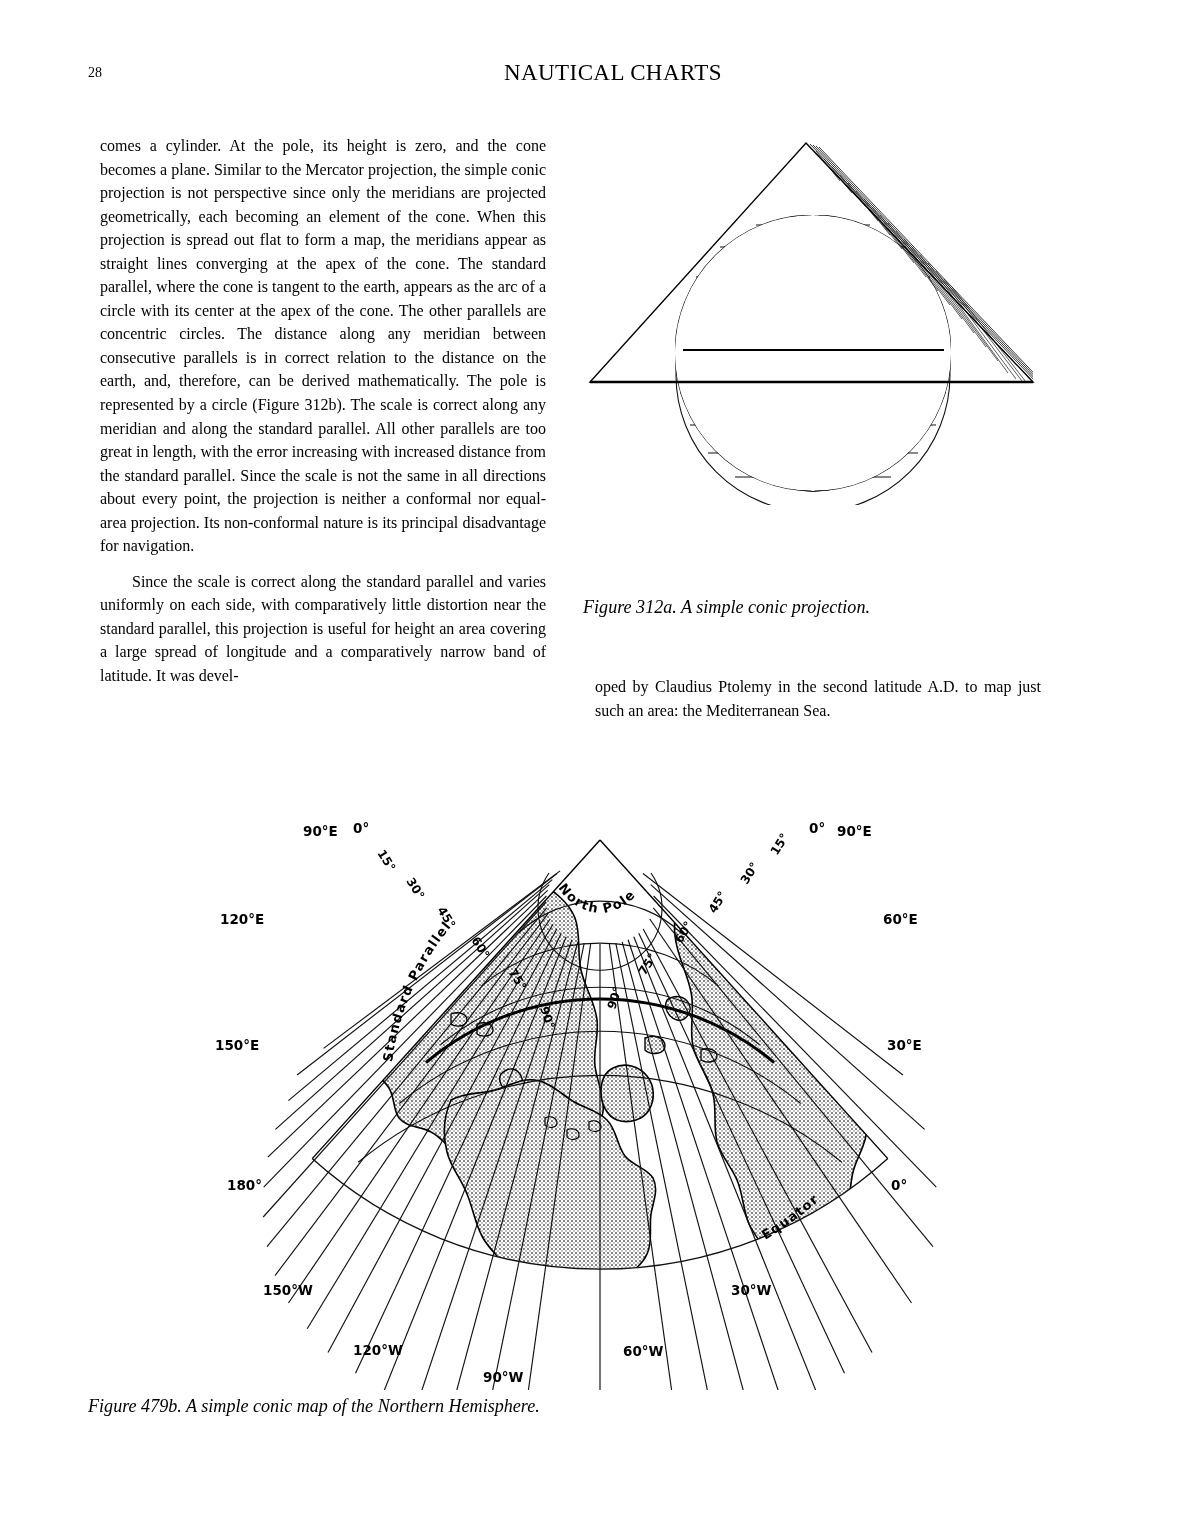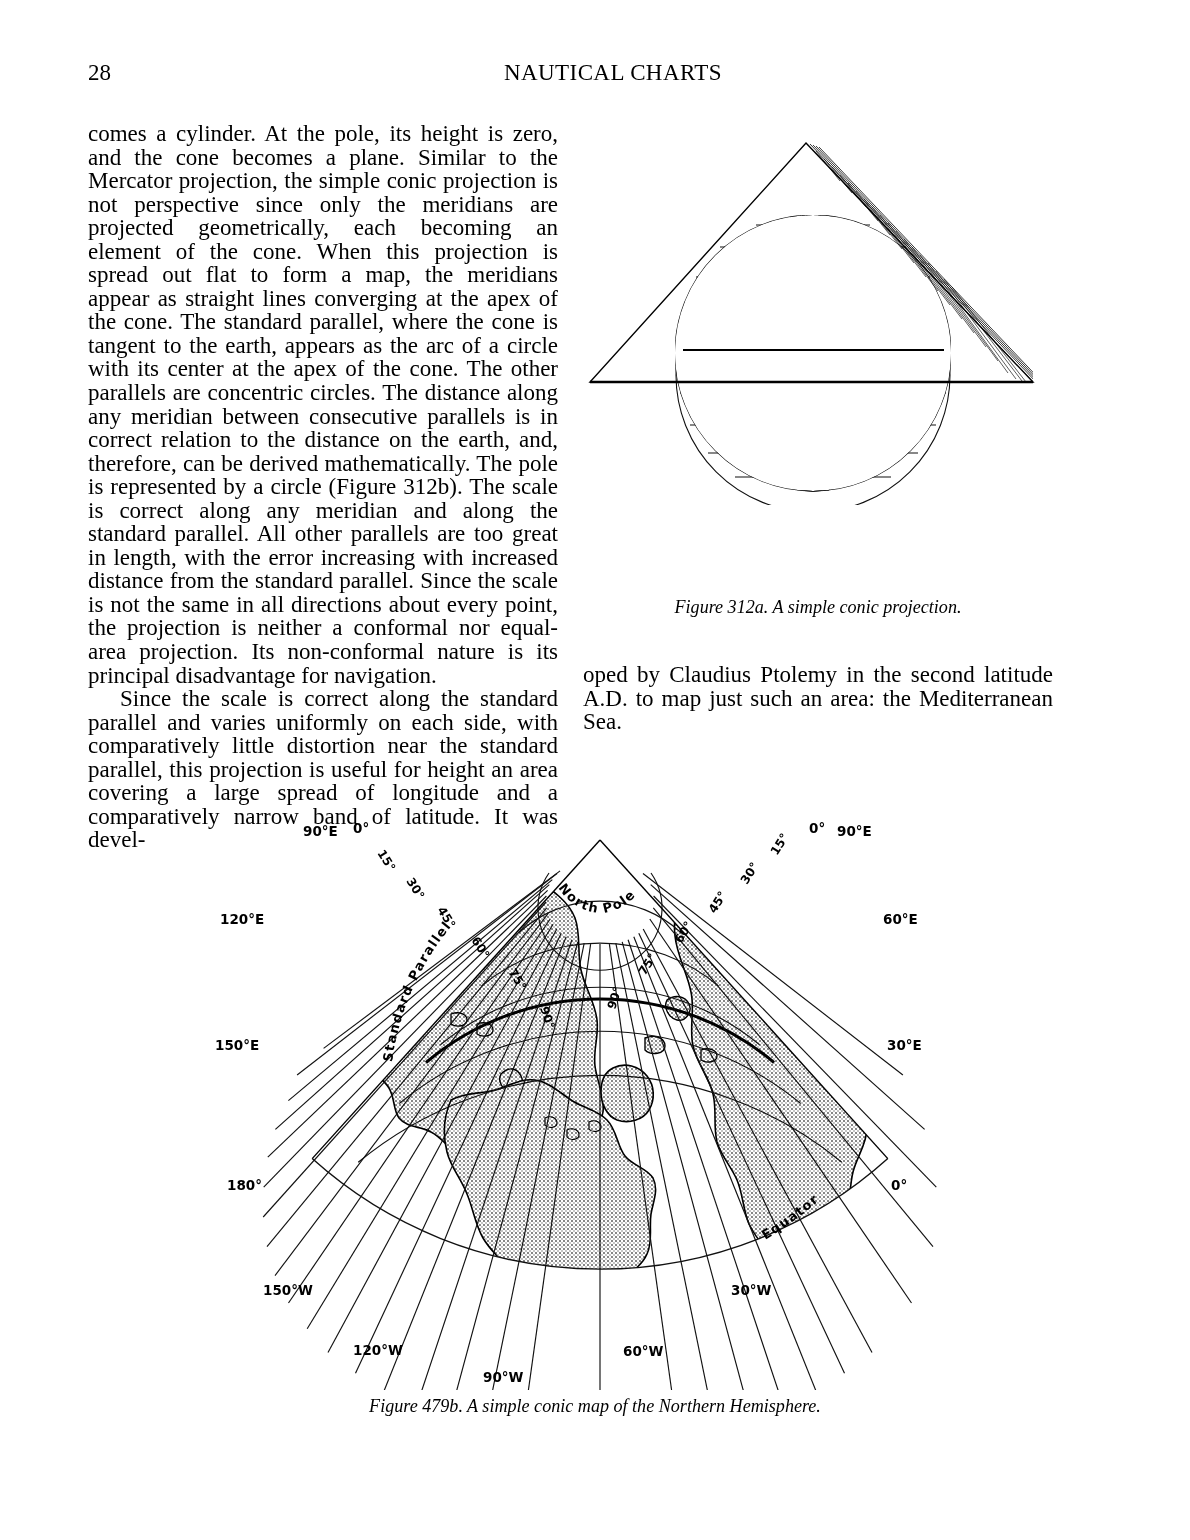--- a/index.html
+++ b/index.html
@@ -22,21 +22,21 @@
     position: absolute;
     top: 60px;
     left: 88px;
     width: 1014px;
     height: 26px;
   }
   .folio {
     position: absolute;
     left: 0;
     top: 0;
-    font-size: 23px;
+    font-size: 14px;
     line-height: 26px;
     text-align: right;
   }
   .head-title {
     position: absolute;
     left: 18px;
     top: 0;
     width: 1014px;
     text-align: center;
     font-size: 23px;
@@ -51,38 +51,37 @@
     top: 122px;
     width: 470px;
   }
   .col-right-text {
     position: absolute;
     left: 583px;
     top: 663px;
     width: 470px;
   }
   p.body {
-    margin: 0;
-    font-size: 23px;
+    margin: 12px;
+    font-size: 16px;
     line-height: 23.55px;
     text-align: justify;
     text-justify: inter-word;
     hyphens: none;
   }
   p.body.indent {
     text-indent: 32px;
   }
 
   
   .caption {
     position: absolute;
     font-style: italic;
     font-size: 18.1px;
     line-height: 24px;
-    text-align: center;
   }
   #caption-312a {
     left: 583px;
     top: 595px;
     width: 470px;
   }
   #caption-312b {
     left: 88px;
     top: 1394px;
     width: 1014px;

